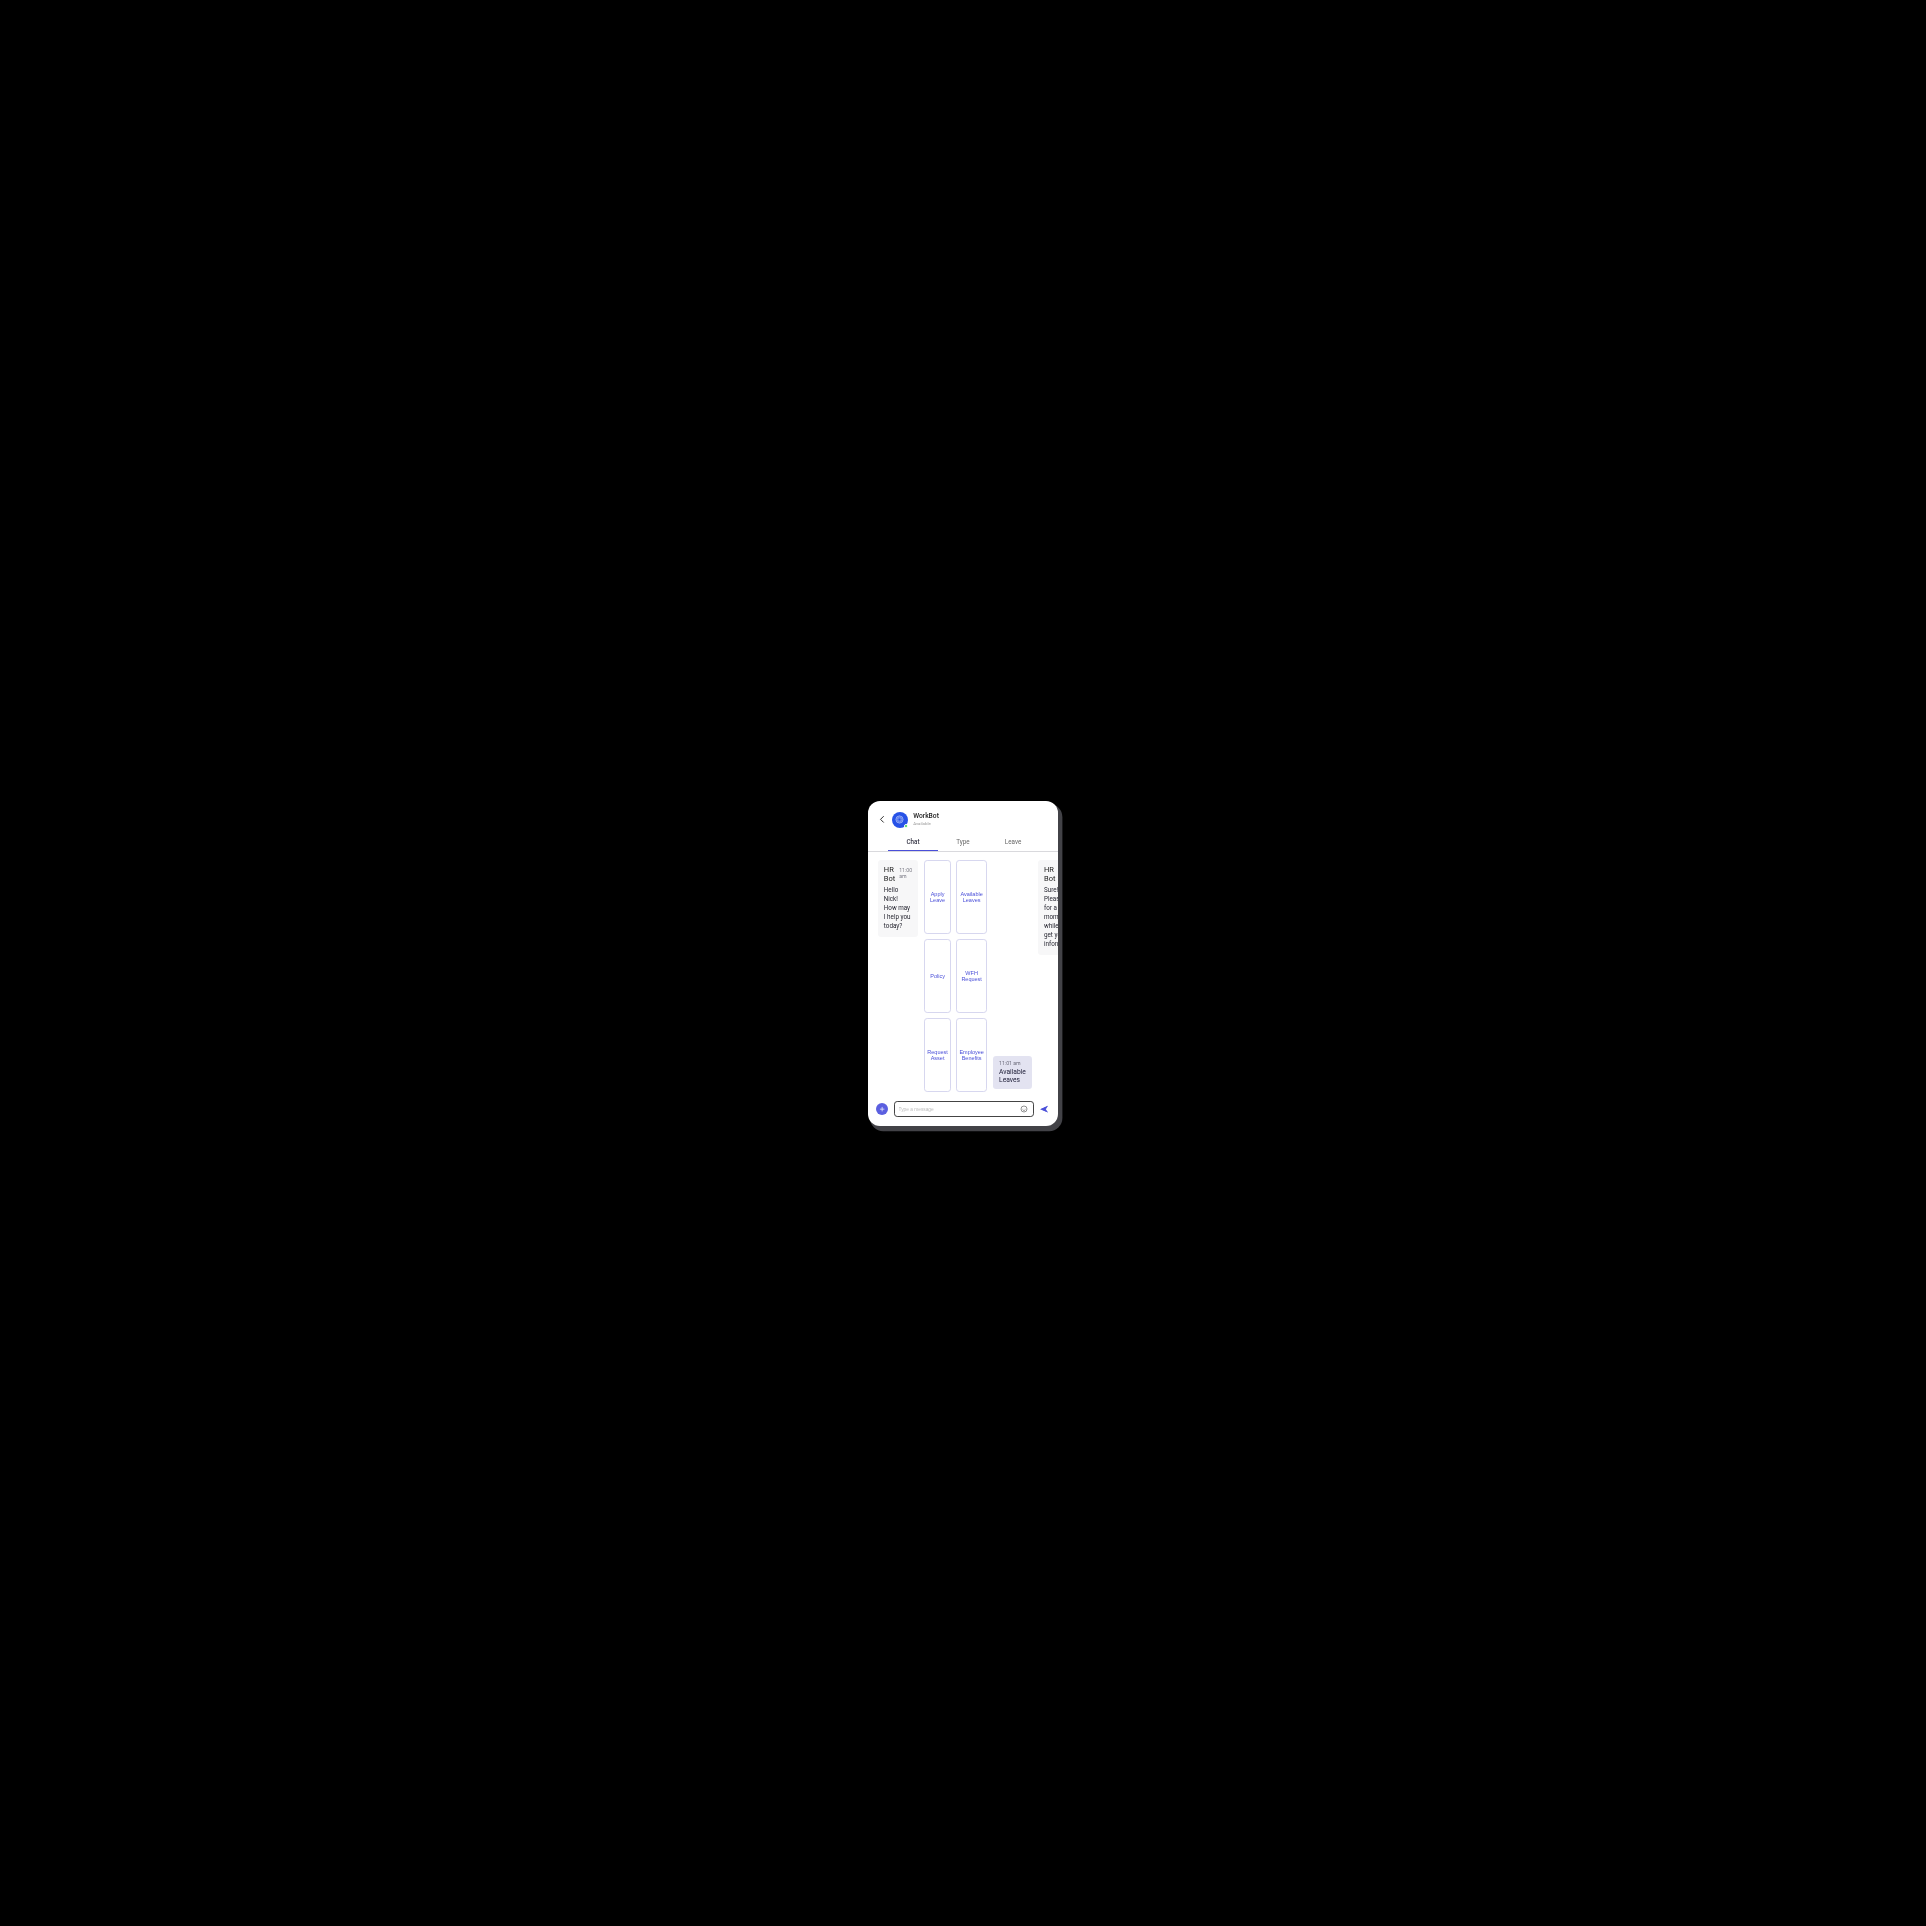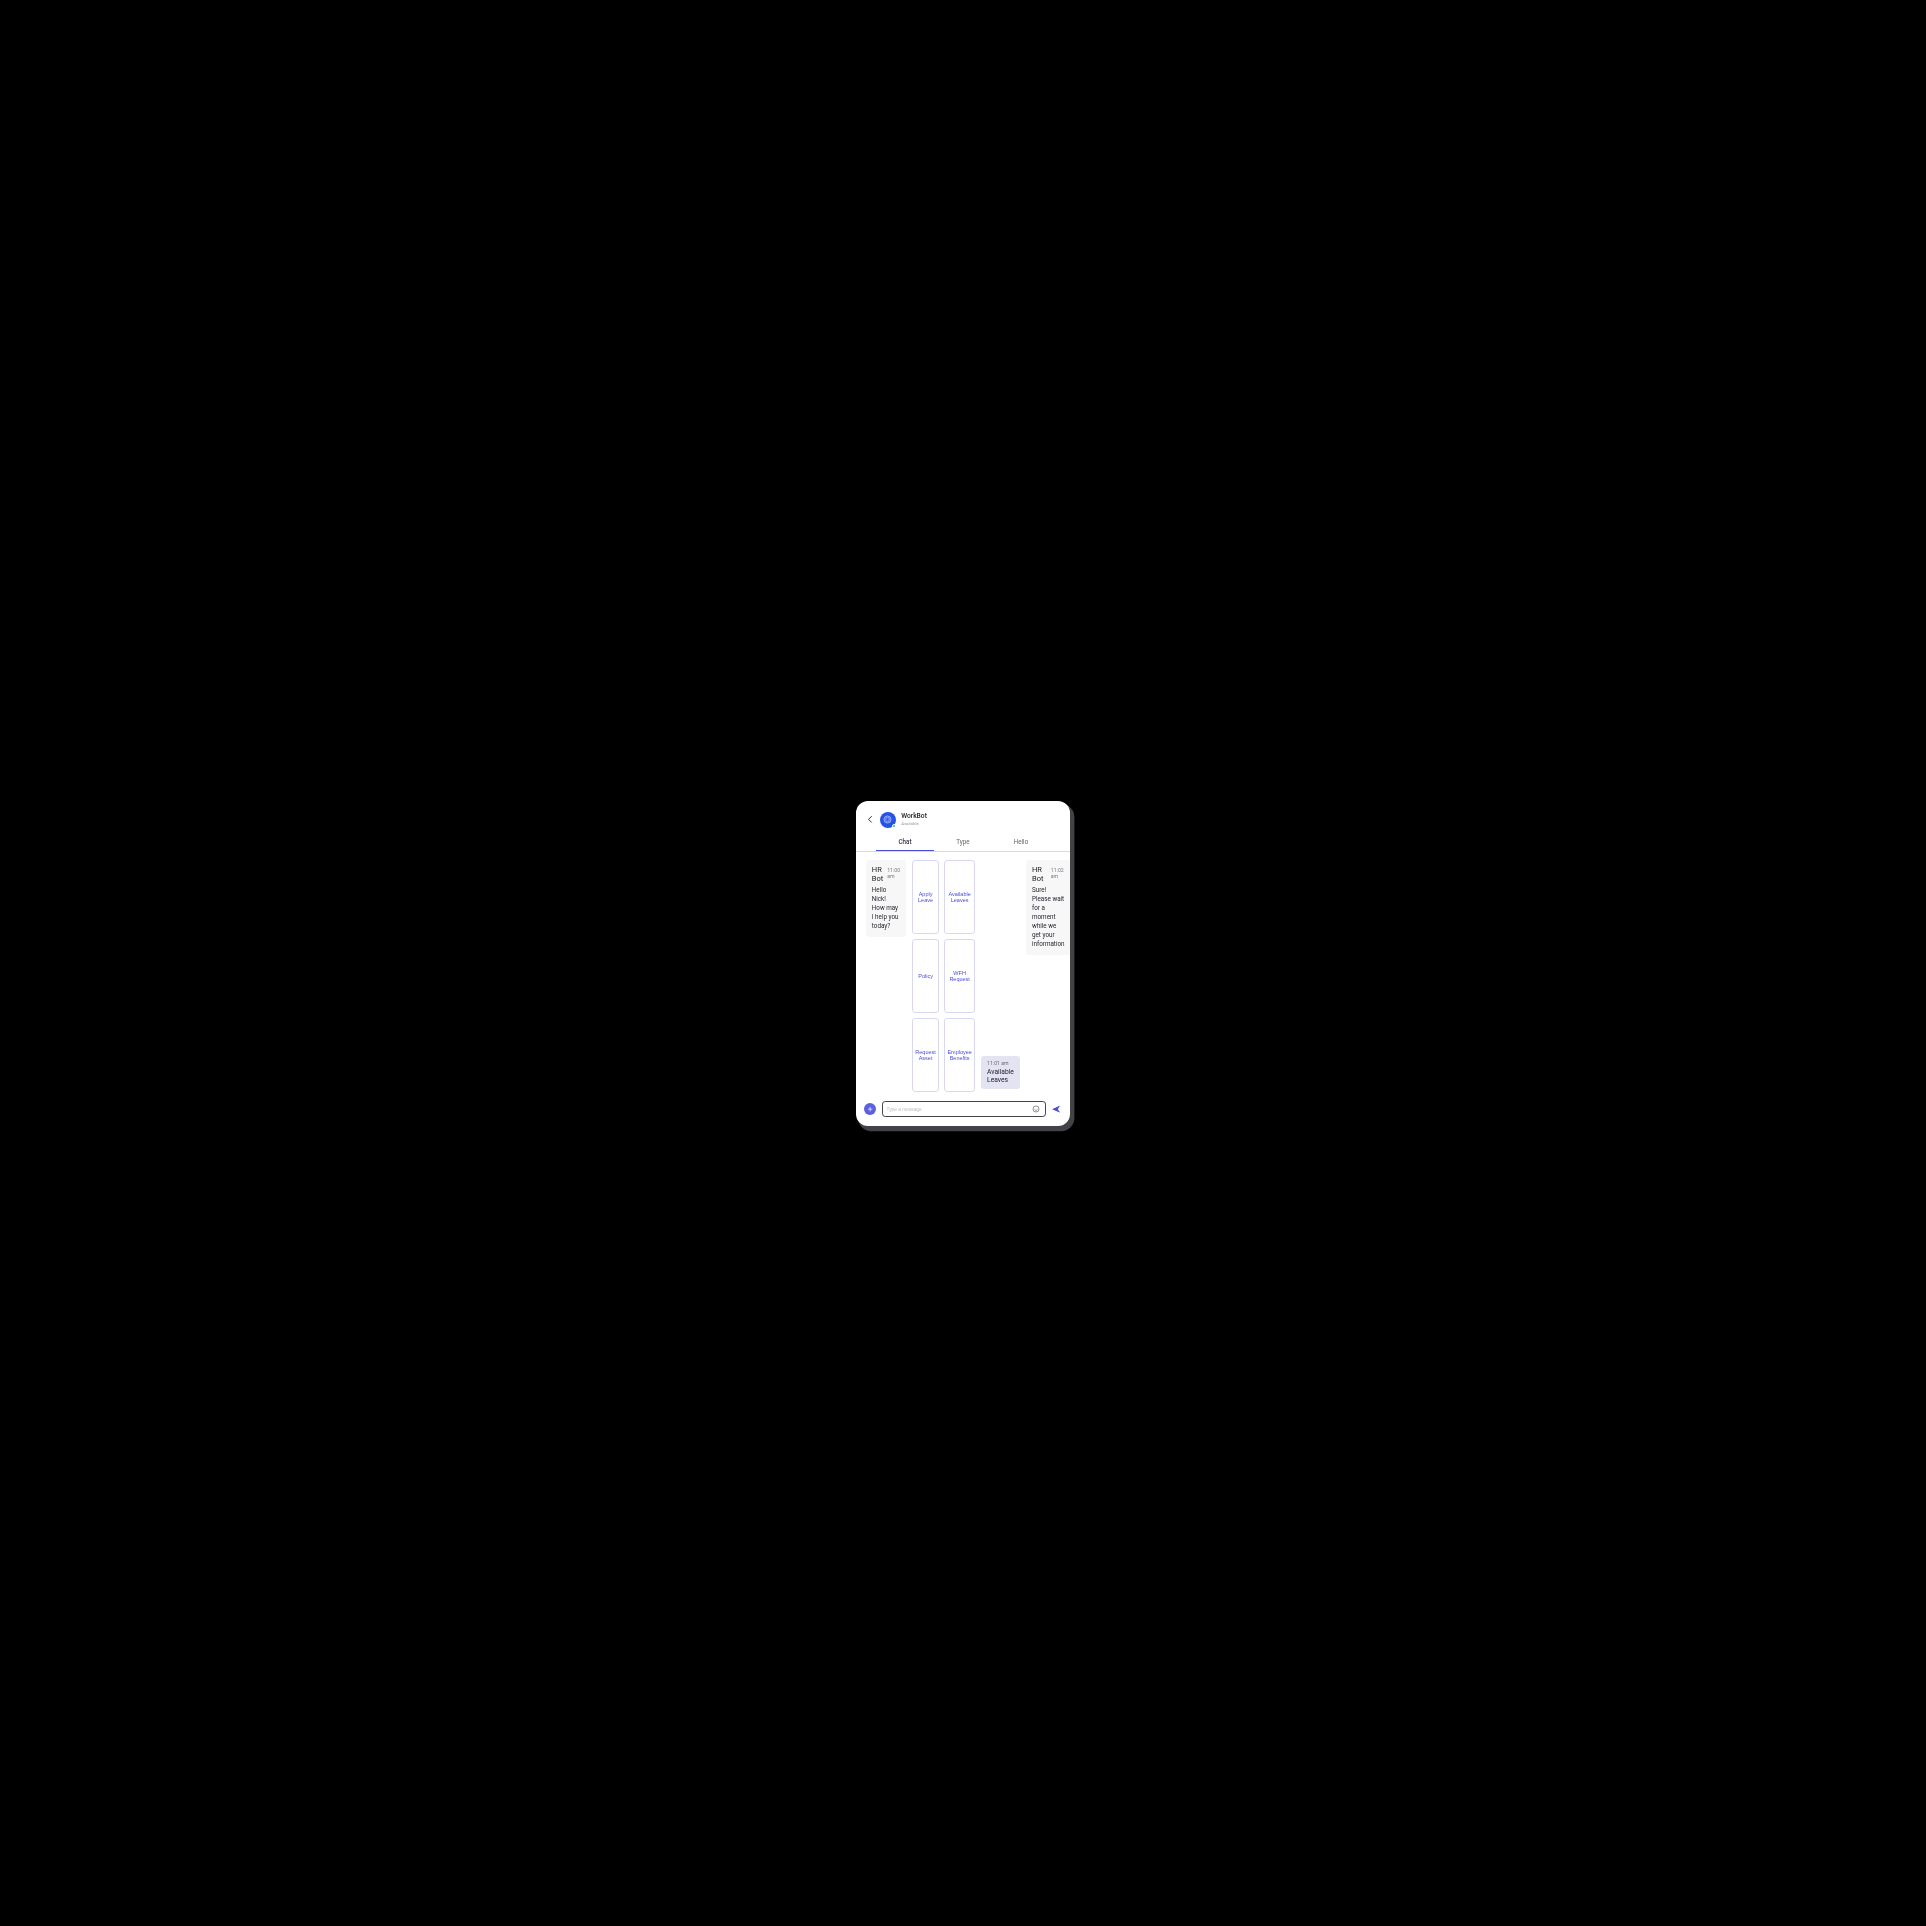--- a/index.html
+++ b/index.html
@@ -5,21 +5,21 @@
   * { box-sizing: border-box; margin: 0; padding: 0; }
   html, body { width: 100%; height: 100%; }
   body {
     background: #000;
     font-family: -apple-system, "Segoe UI", Roboto, Helvetica, Arial, sans-serif;
     display: flex;
     align-items: center;
     justify-content: center;
   }
   .phone {
-    width: 214px;
+    width: 190px;
     height: 325px;
     background: #fff;
     border-radius: 12px;
     box-shadow: 3.2px 4px 0px 1.2px rgba(120,120,130,0.55);
     display: flex;
     flex-direction: column;
     overflow: hidden;
   }
   
   .hdr {
@@ -171,21 +171,21 @@
     </div>
     <div class="hdr-text">
       <span class="hdr-title">WorkBot</span>
       <span class="hdr-sub">Available</span>
     </div>
   </div>
 
   <div class="tabs">
     <div class="tab active">Chat</div>
     <div class="tab">Type</div>
-    <div class="tab">Hello</div>
+    <div class="tab">Leave</div>
   </div>
 
   <div class="chat">
 
     <div class="bubble-bot">
       <div class="meta">
         <span class="sender">HR Bot</span>
         <span class="time">11:00 am</span>
       </div>
       <div class="body">Hello Nick!

